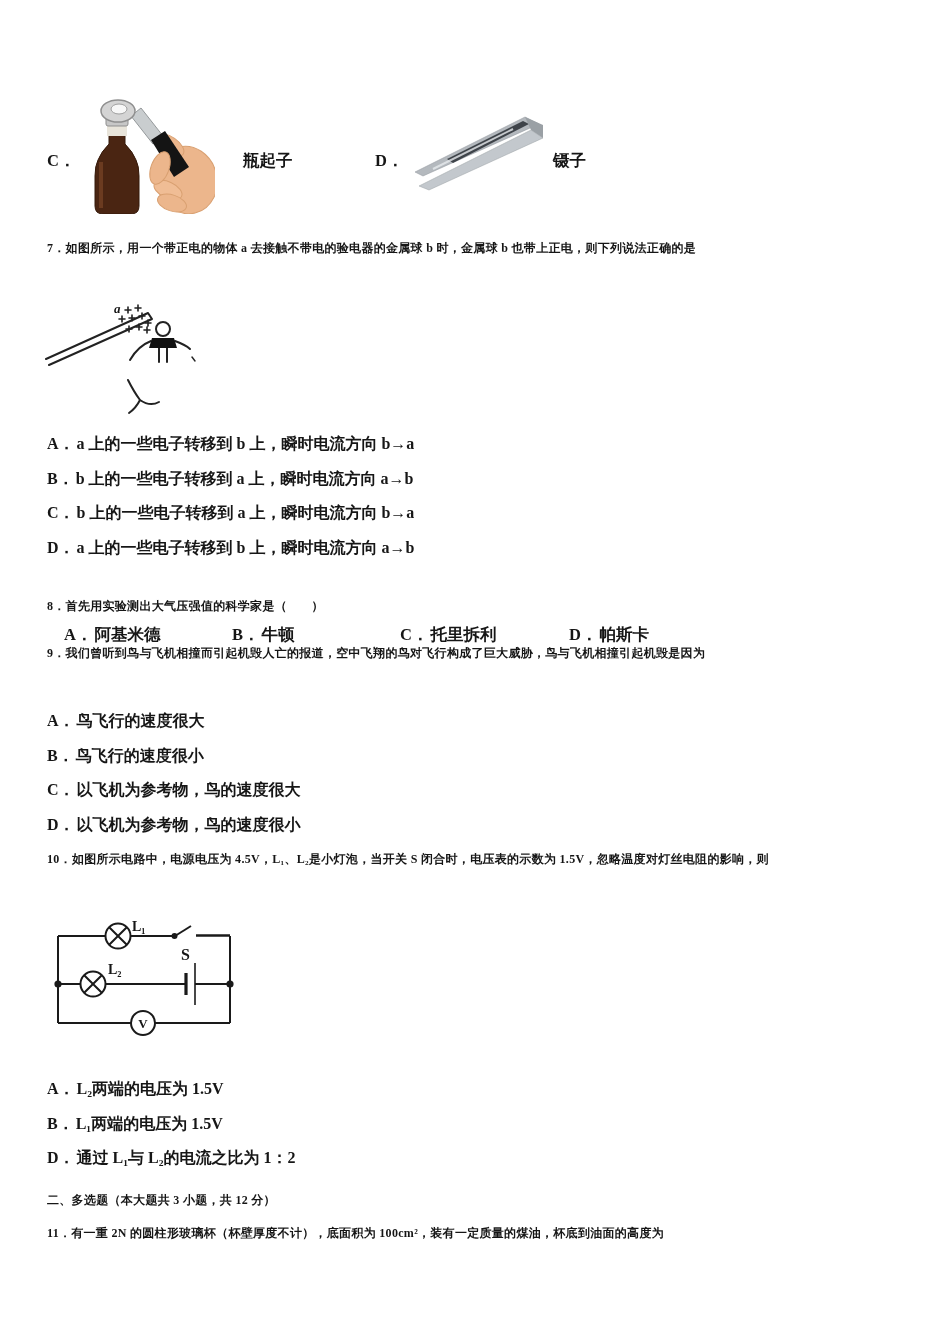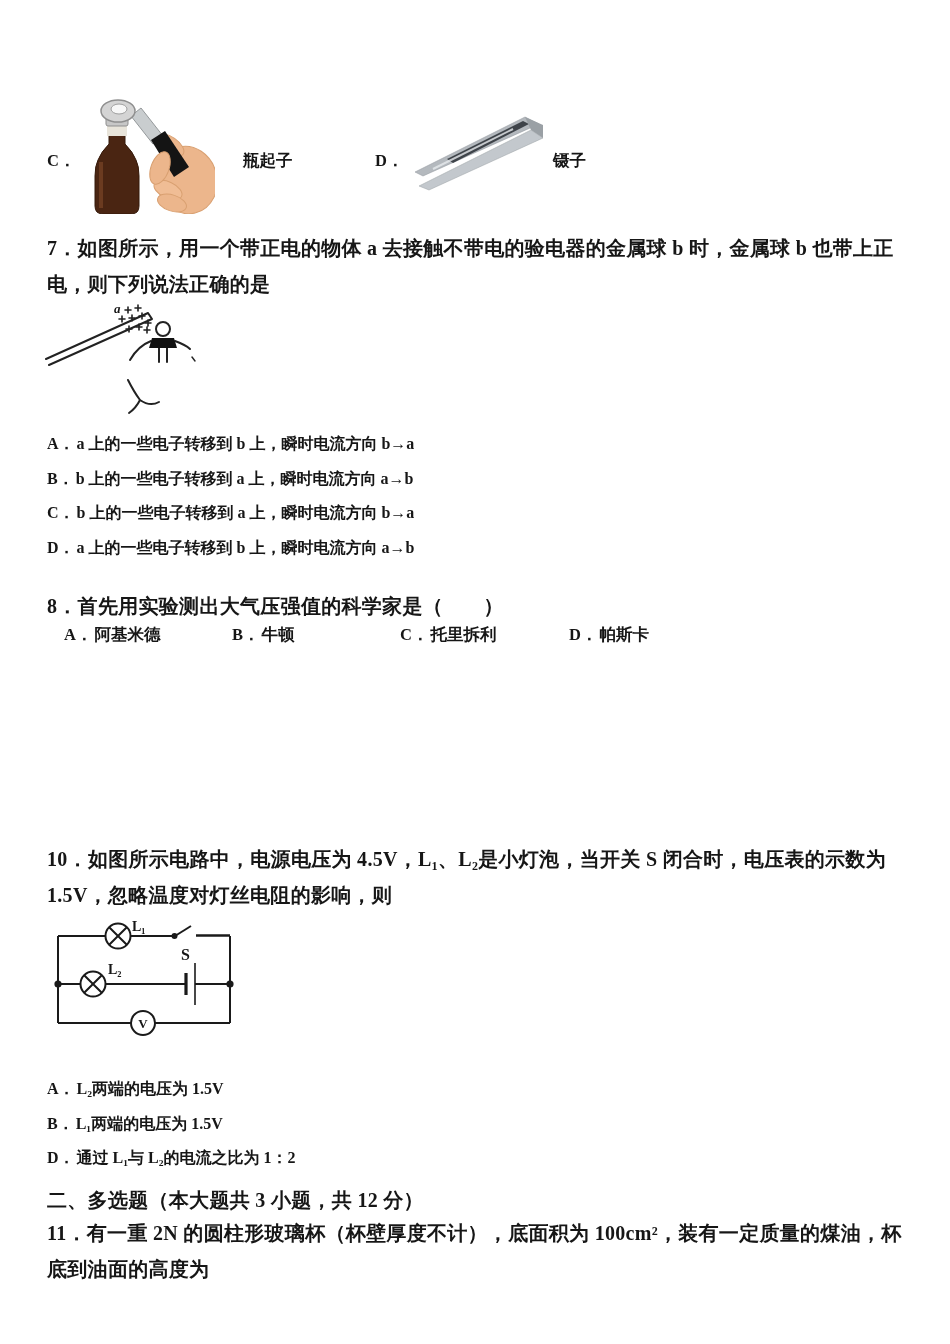--- a/index.html
+++ b/index.html
@@ -3,21 +3,21 @@
 <meta charset="utf-8">
 <style>
   * { margin:0; padding:0; box-sizing:border-box; }
   html,body { background:#ffffff; }
   .page {
     position:relative; width:950px; height:1344px; background:#ffffff;
     font-family:"Liberation Serif","DejaVu Serif",serif;
     color:#161616; font-weight:600;
   }
   .para {
-    position:absolute; width:862px; font-size:20px; line-height:36px;
+    position:absolute; width:862px; font-size:12px; line-height:36px;
     text-align:left; letter-spacing:0.3px;
   }
   .optlist { position:absolute; }
   .opt-row { height:34.5px; line-height:34.5px; font-size:16px; white-space:nowrap; }
   .letter { font-weight:700; margin-right:2px; }
   .inline-opts { position:absolute; width:880px; height:34px; line-height:34px; font-size:16.5px; }
   .inline-opt { position:absolute; top:0; white-space:nowrap; }
   .cap { position:absolute; font-size:16.5px; line-height:34px; white-space:nowrap; }
   .fig { position:absolute; }
   svg text { font-family:"Liberation Serif","DejaVu Serif",serif; }
@@ -98,21 +98,28 @@
 
   <p class="para" style="left:47px; top:588px;">8．首先用实验测出大气压强值的科学家是（　　）</p>
 
   <div class="inline-opts" style="left:64px; top:599px;margin-top:19px;">
     <span class="inline-opt" style="left:0px;"><span class="letter">A．</span><span>阿基米德</span></span>
     <span class="inline-opt" style="left:168px;"><span class="letter">B．</span><span>牛顿</span></span>
     <span class="inline-opt" style="left:336px;"><span class="letter">C．</span><span>托里拆利</span></span>
     <span class="inline-opt" style="left:505px;"><span class="letter">D．</span><span>帕斯卡</span></span>
   </div>
 
+  <p class="para" style="left:47px; top:635px;">9．我们曾听到鸟与飞机相撞而引起机毁人亡的报道，空中飞翔的鸟对飞行构成了巨大威胁，鸟与飞机相撞引起机毁是因为</p>
 
+  <div class="optlist" style="left:47px; top:704px;">
+    <div class="opt-row"><span class="letter">A．</span><span>鸟飞行的速度很大</span></div>
+    <div class="opt-row"><span class="letter">B．</span><span>鸟飞行的速度很小</span></div>
+    <div class="opt-row"><span class="letter">C．</span><span>以飞机为参考物，鸟的速度很大</span></div>
+    <div class="opt-row"><span class="letter">D．</span><span>以飞机为参考物，鸟的速度很小</span></div>
+  </div>
 
   <p class="para" style="left:47px; top:841px;">10．如图所示电路中，电源电压为 4.5V，L₁、L₂是小灯泡，当开关 S 闭合时，电压表的示数为 1.5V，忽略温度对灯丝电阻的影响，则</p>
 
   <svg class="fig" style="left:40px; top:913px;" width="240" height="135" viewBox="0 0 240 135">
     <g stroke="#1a1a1a" stroke-width="2" fill="none">
 
       <path d="M18,23 V110 M190,23 V110"></path>
 
       <path d="M18,23 H65.5"></path>
       <circle cx="78" cy="23" r="12.5"></circle>

